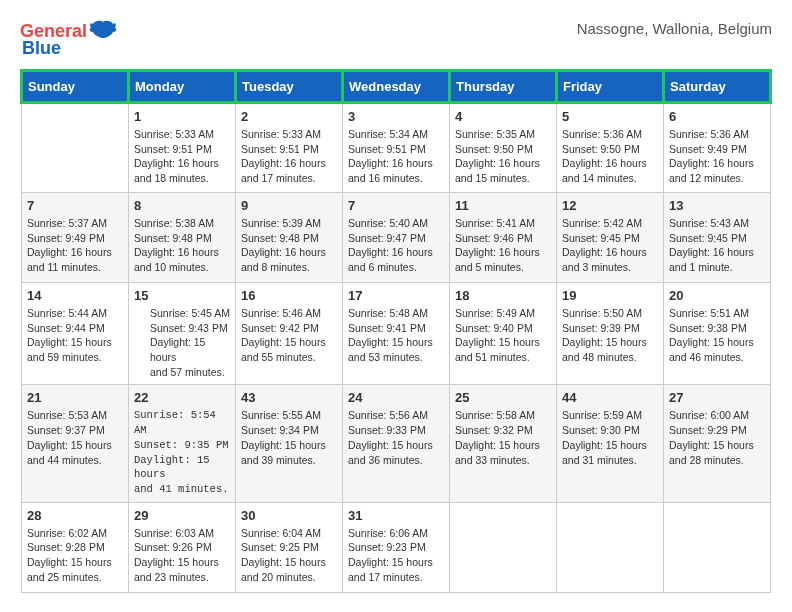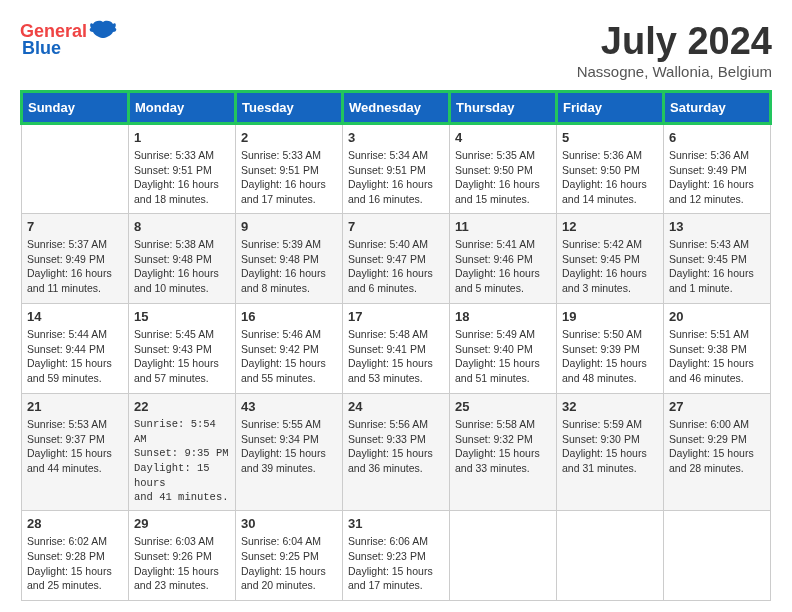--- a/index.html
+++ b/index.html
@@ -76,21 +76,20 @@
       <div style="display:flex;align-items:center;">
         <span style="font-size:18px;font-weight:bold;color:#ef4444;">General</span>
         <svg width="28" height="22" viewBox="0 0 28 22" style="margin:0 2px;">
           <path d="M14 2 C16 0 22 0 24 4 C26 2 28 4 26 8 C28 8 28 12 24 12 C22 16 16 18 14 18 C12 18 6 16 4 12 C0 12 0 8 2 8 C0 4 2 2 4 4 C6 0 12 0 14 2Z" fill="#1565C0"></path>
         </svg>
       </div>
       <span style="font-size:18px;font-weight:bold;color:#1565C0;margin-top:-4px;margin-left:2px;">Blue</span>
     </div>
   </div>
   <div class="title-section">
-    <div style="font-size:38px;font-weight:bold;color:#333;">July 2024</div>
     <div style="font-size:15px;color:#555;">Nassogne, Wallonia, Belgium</div>
   </div>
 </div>
 
 <table>
   <thead>
     <tr>
     <th>Sunday</th>
         <th>Monday</th>
         <th>Tuesday</th>
@@ -200,21 +199,21 @@
       <tr>
         <td>
           <span class="day-num">14</span>
           <div class="cell-content" style="white-space: pre-line;">Sunrise: 5:44 AM
 Sunset: 9:44 PM
 Daylight: 15 hours
 and 59 minutes.</div>
         </td>
         <td>
           <span class="day-num">15</span>
-          <div class="cell-content" style="white-space: pre-line;">Sunrise: 5:45 AM
+          <div class="cell-content" style="white-space: pre-line; margin-left: 16px;">Sunrise: 5:45 AM
 Sunset: 9:43 PM
 Daylight: 15 hours
 and 57 minutes.</div>
         </td>
         <td>
           <span class="day-num">16</span>
           <div class="cell-content" style="white-space: pre-line;">Sunrise: 5:46 AM
 Sunset: 9:42 PM
 Daylight: 15 hours
 and 55 minutes.</div>
@@ -278,21 +277,21 @@
 and 36 minutes.</div>
         </td>
         <td>
           <span class="day-num">25</span>
           <div class="cell-content" style="white-space: pre-line;">Sunrise: 5:58 AM
 Sunset: 9:32 PM
 Daylight: 15 hours
 and 33 minutes.</div>
         </td>
         <td>
-          <span class="day-num">32</span>
+          <span class="day-num">44</span>
           <div class="cell-content" style="white-space: pre-line;">Sunrise: 5:59 AM
 Sunset: 9:30 PM
 Daylight: 15 hours
 and 31 minutes.</div>
         </td>
         <td>
           <span class="day-num">27</span>
           <div class="cell-content" style="white-space: pre-line;">Sunrise: 6:00 AM
 Sunset: 9:29 PM
 Daylight: 15 hours

